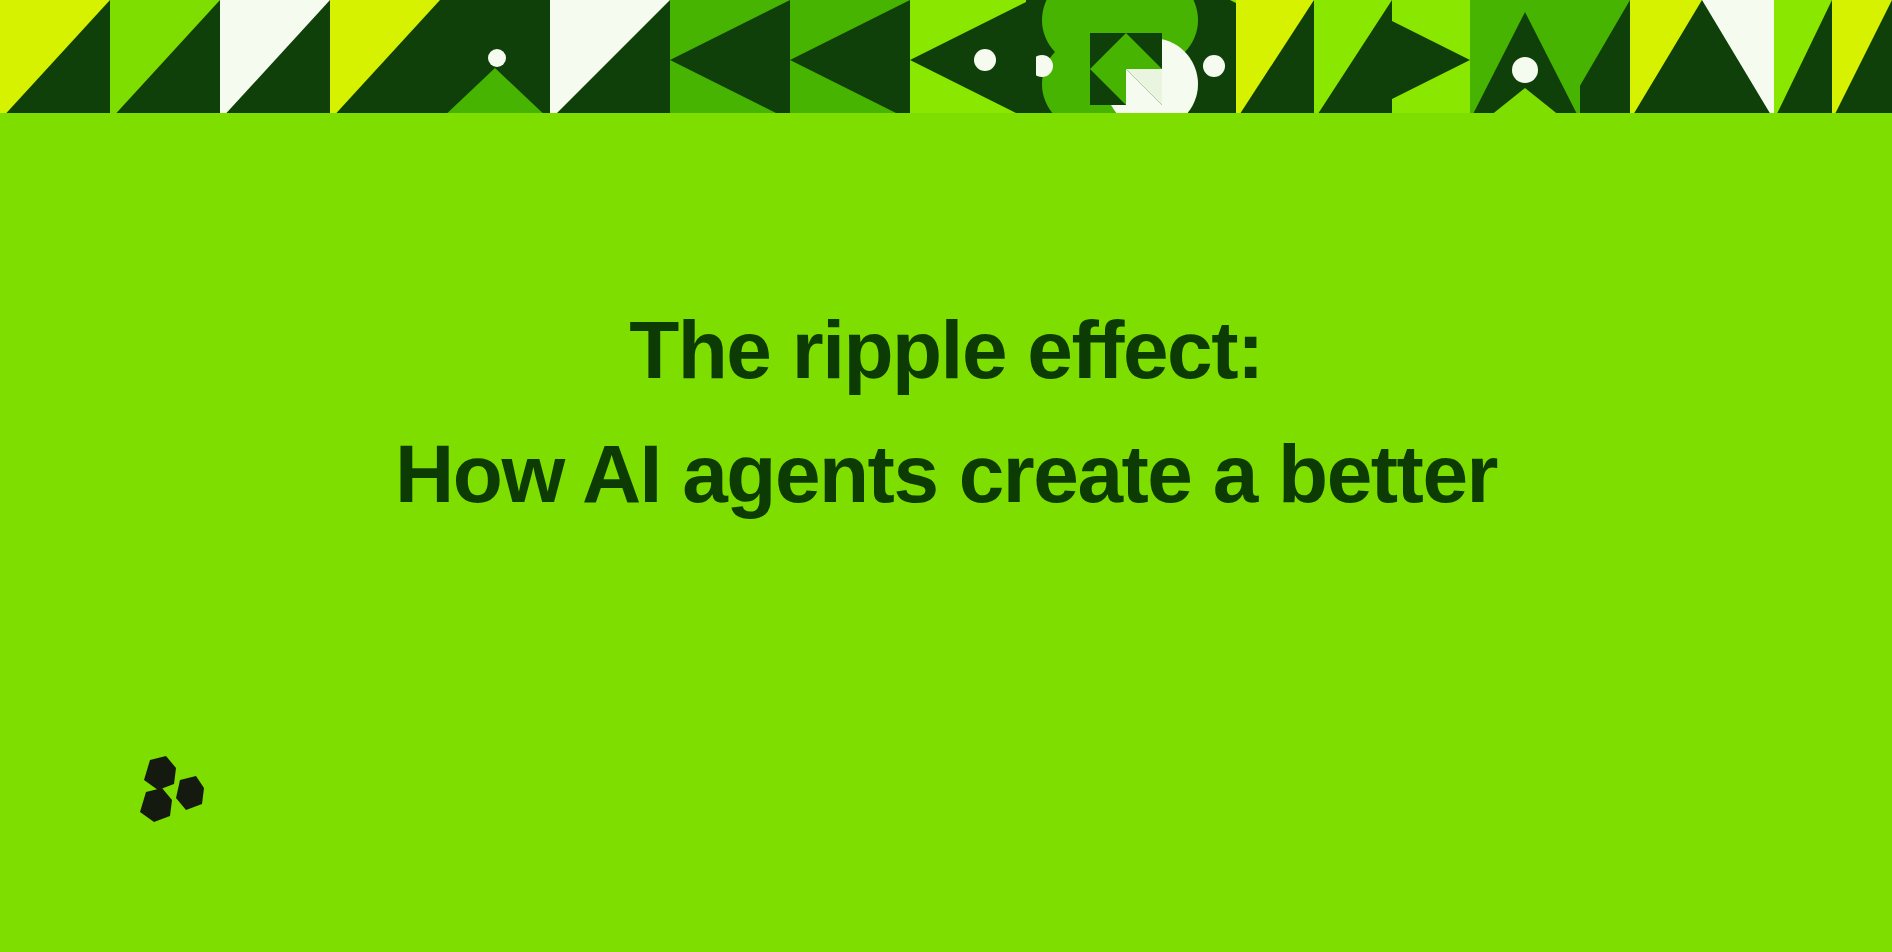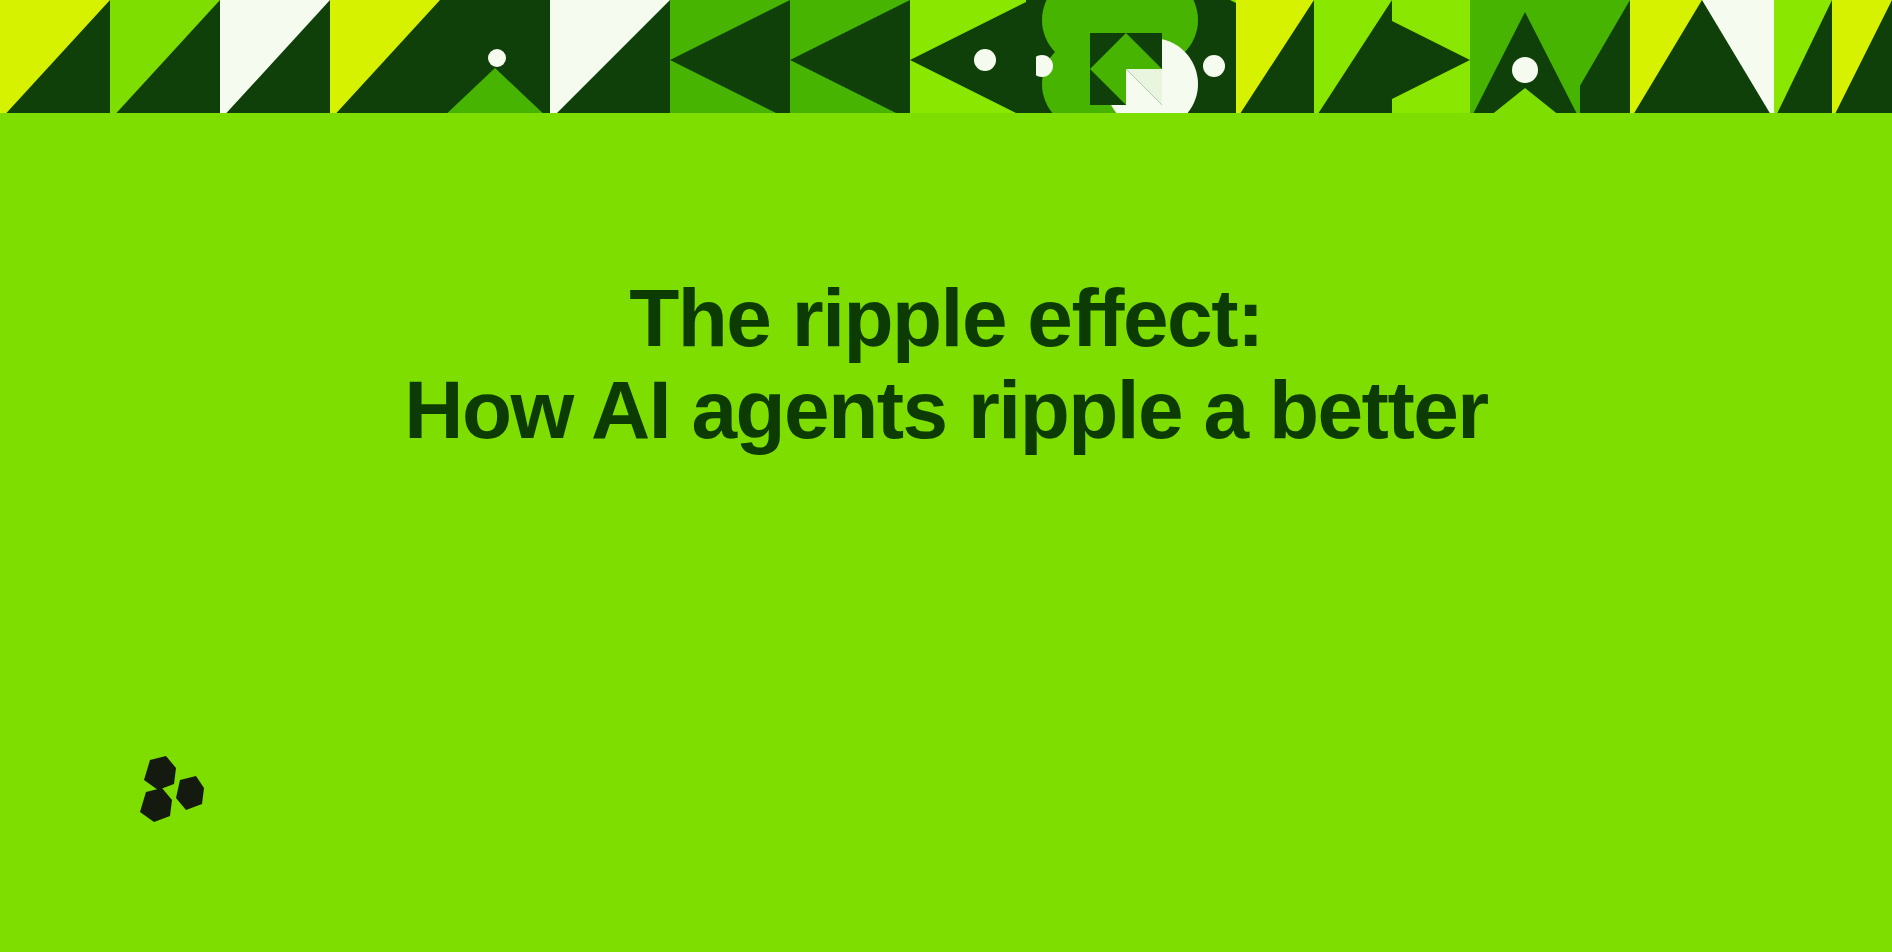--- a/index.html
+++ b/index.html
@@ -43,20 +43,21 @@
     text-align: center;
     color: #0d3b04;
     font-weight: bold;
     font-size: 82px;
     line-height: 92px;
     letter-spacing: -1.5px;
   }
   #title-block .tline {
     display: block;
     white-space: nowrap;
+    margin-top: 32px;
   }
   
   #logo {
     position: absolute;
     left: 130px;
     top: 752px;
     width: 76px;
     height: 76px;
   }
   #logo svg { display: block; }
@@ -200,21 +201,21 @@
         <rect x="1314" y="0" width="78" height="120" fill="#8ae800"></rect>
         <polygon points="1392,0 1392,120 1314,120" fill="#10400a"></polygon>
       </g>
 
       <rect x="0" y="113" width="1892" height="7" fill="#7ede00"></rect>
     </svg>
   </div>
 
   <div id="title-block">
     <span class="tline">The ripple effect:</span>
-    <span class="tline">How AI agents ripple a better</span>
+    <span class="tline">How AI agents create a better</span>
   </div>
 
   <div id="logo">
     <svg width="76" height="76" viewBox="0 0 76 76" xmlns="http://www.w3.org/2000/svg">
       <g fill="#141a10">
         <path d="M20 8 L36 4 L46 16 L44 32 L28 38 L14 28 Z"></path>
         <path d="M16 40 L32 36 L42 48 L40 64 L24 70 L10 60 Z"></path>
         <path d="M50 28 L66 24 L74 36 L72 52 L56 58 L46 46 Z"></path>
       </g>
     </svg>

